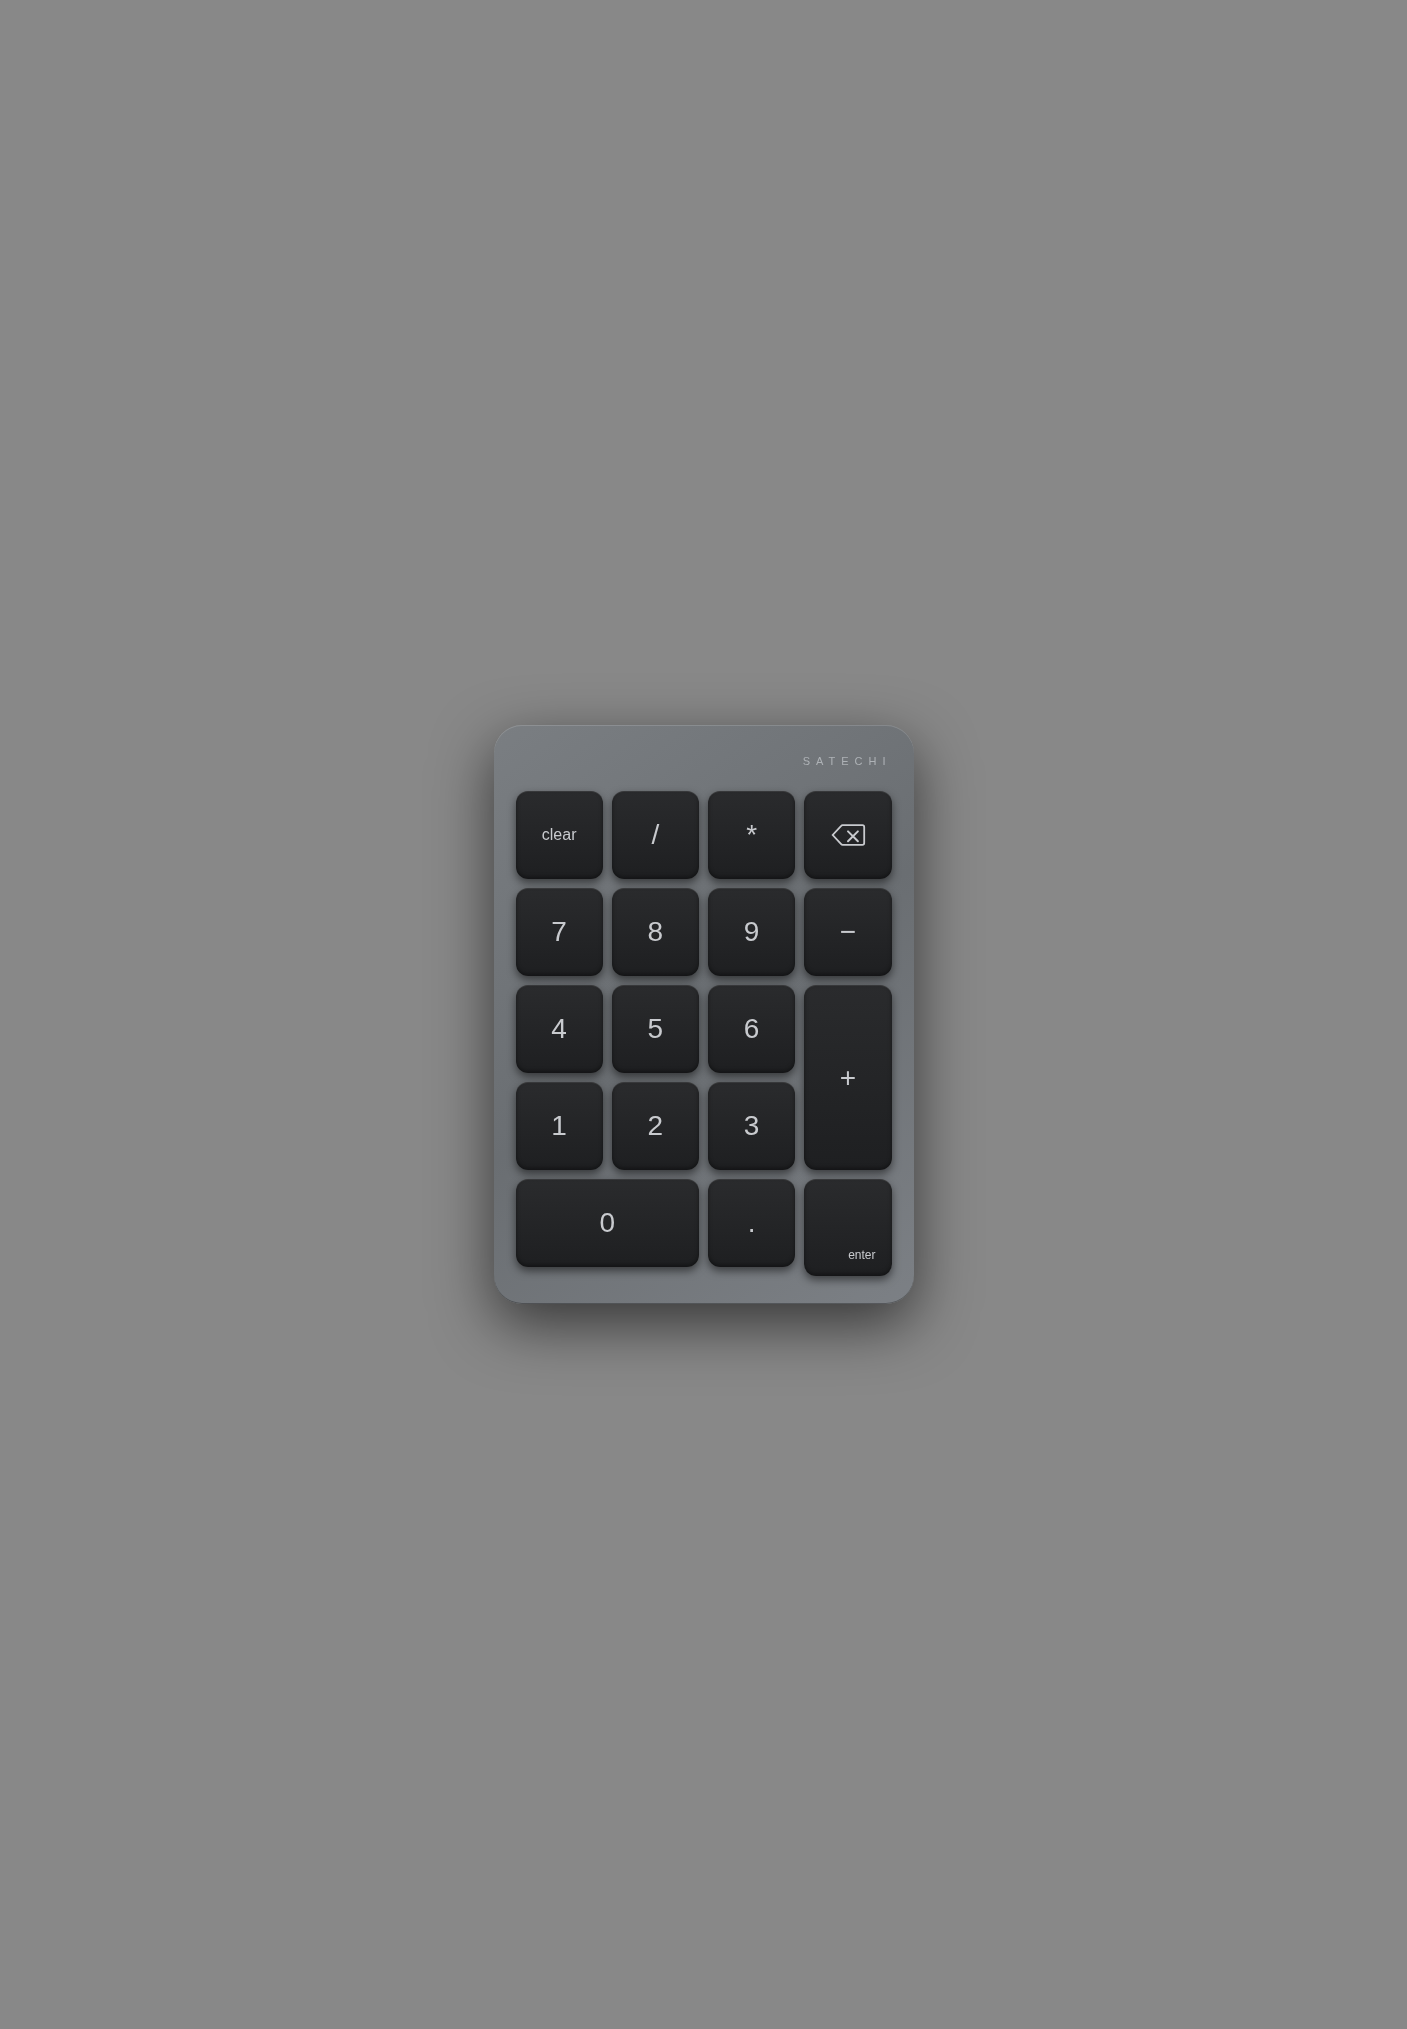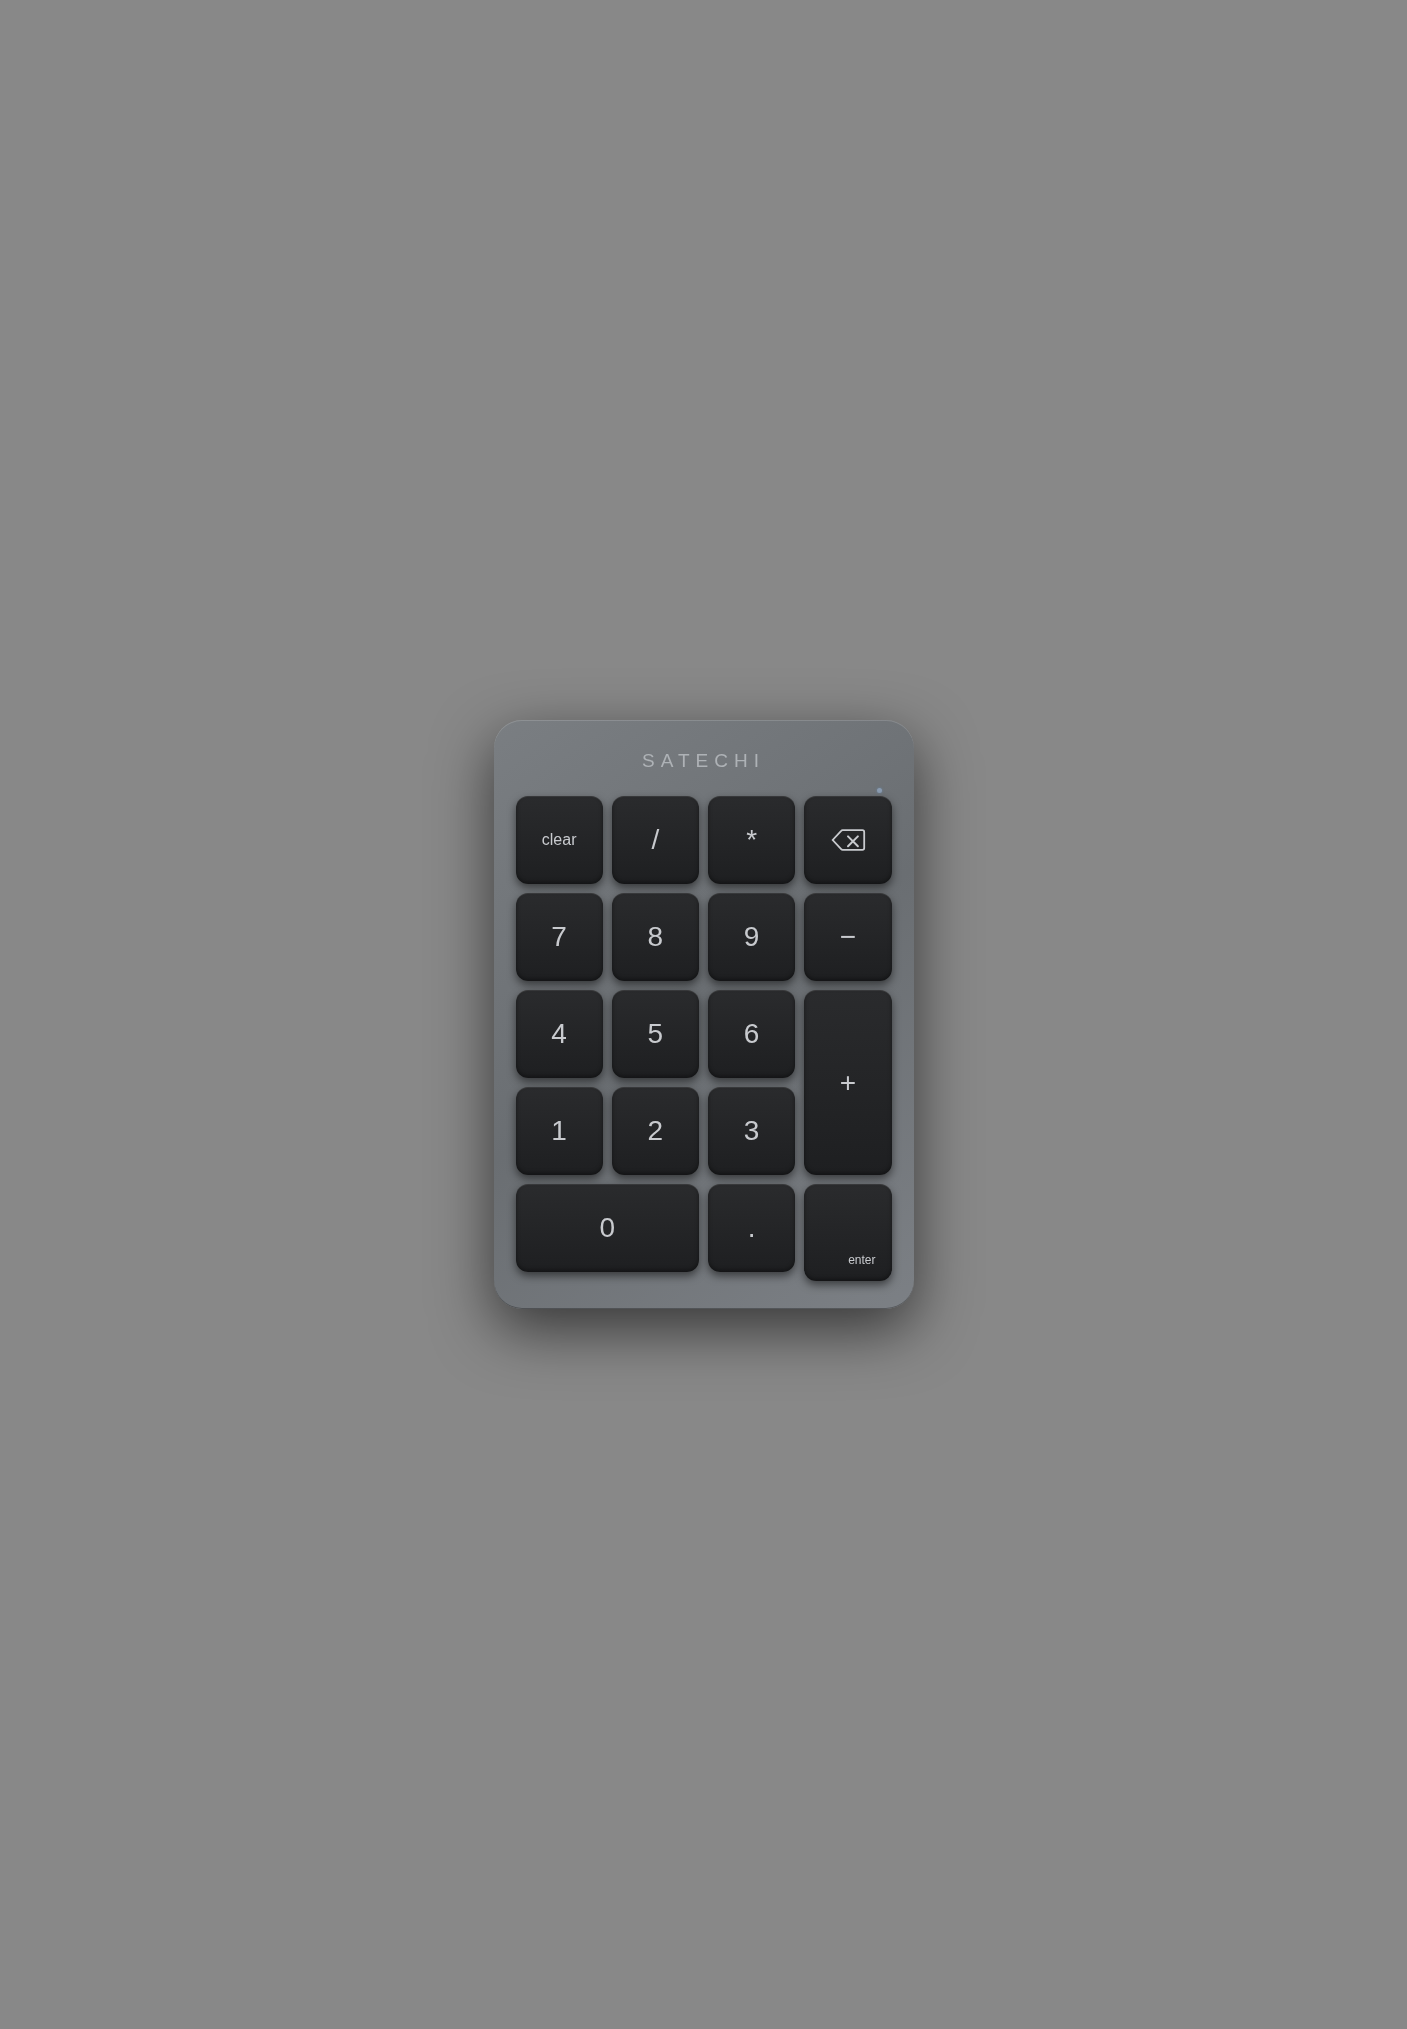--- a/index.html
+++ b/index.html
@@ -23,23 +23,23 @@
       border-radius: 28px;
       padding: 30px 22px 28px 22px;
       box-shadow:
         0 20px 60px rgba(0,0,0,0.6),
         inset 0 1px 0 rgba(255,255,255,0.15),
         inset 0 -1px 0 rgba(0,0,0,0.3);
       position: relative;
     }
 
     .brand-name {
-      text-align: center;
+      text-align: right;
       color: #aeb2b6;
-      font-size: 19px;
+      font-size: 11px;
       letter-spacing: 6px;
       font-weight: 400;
       margin-bottom: 24px;
       text-transform: uppercase;
     }
 
     .led-indicator {
       position: absolute;
       top: 68px;
       right: 32px;

